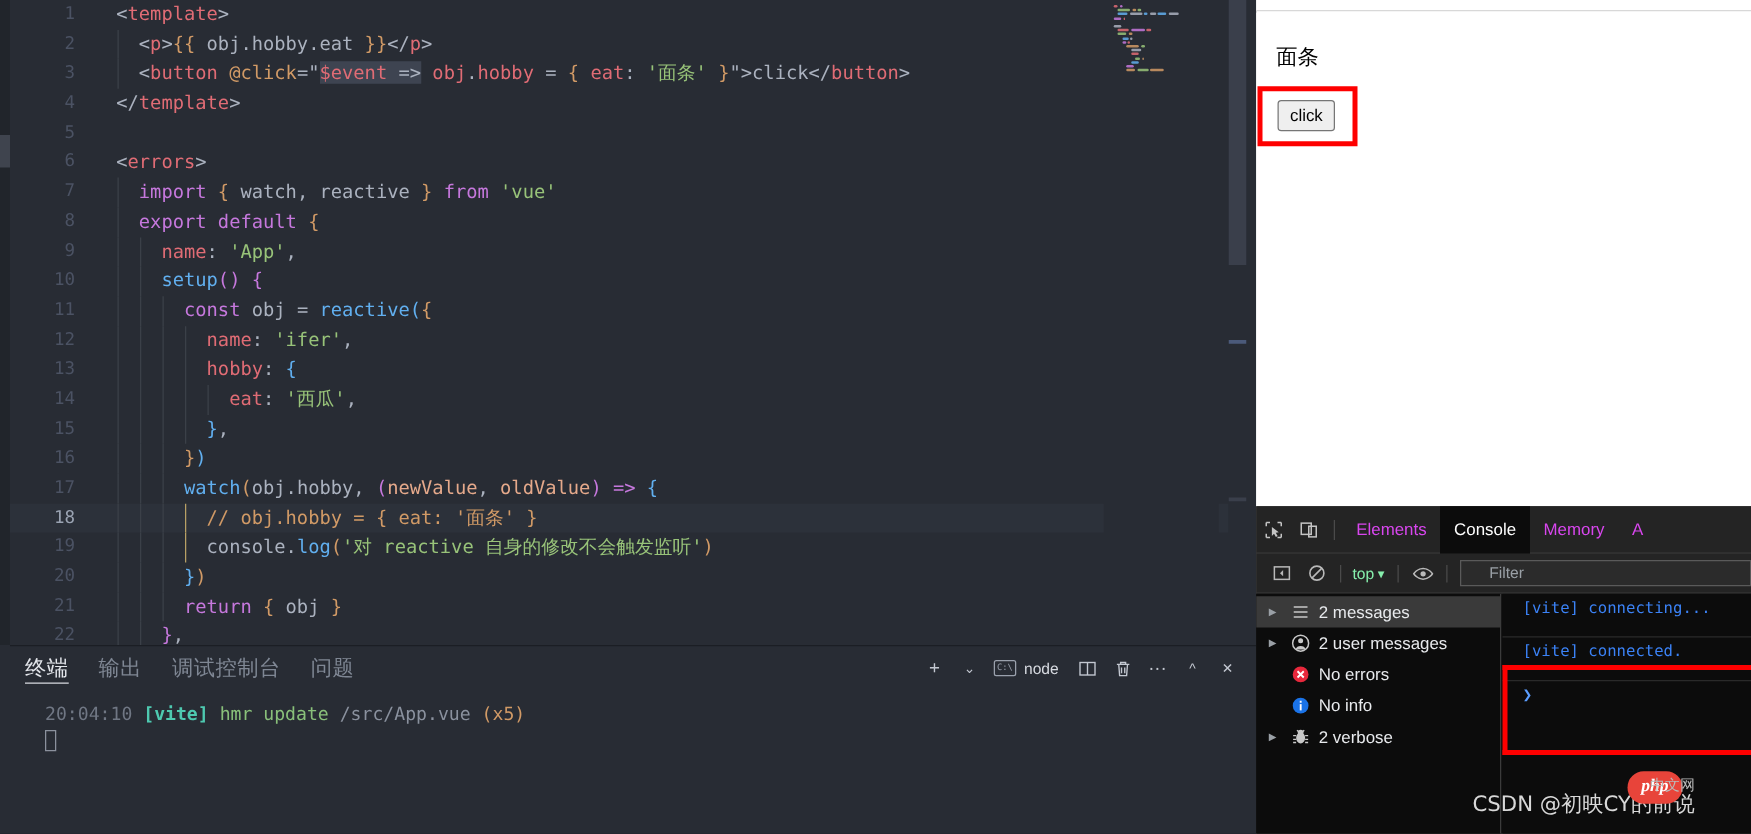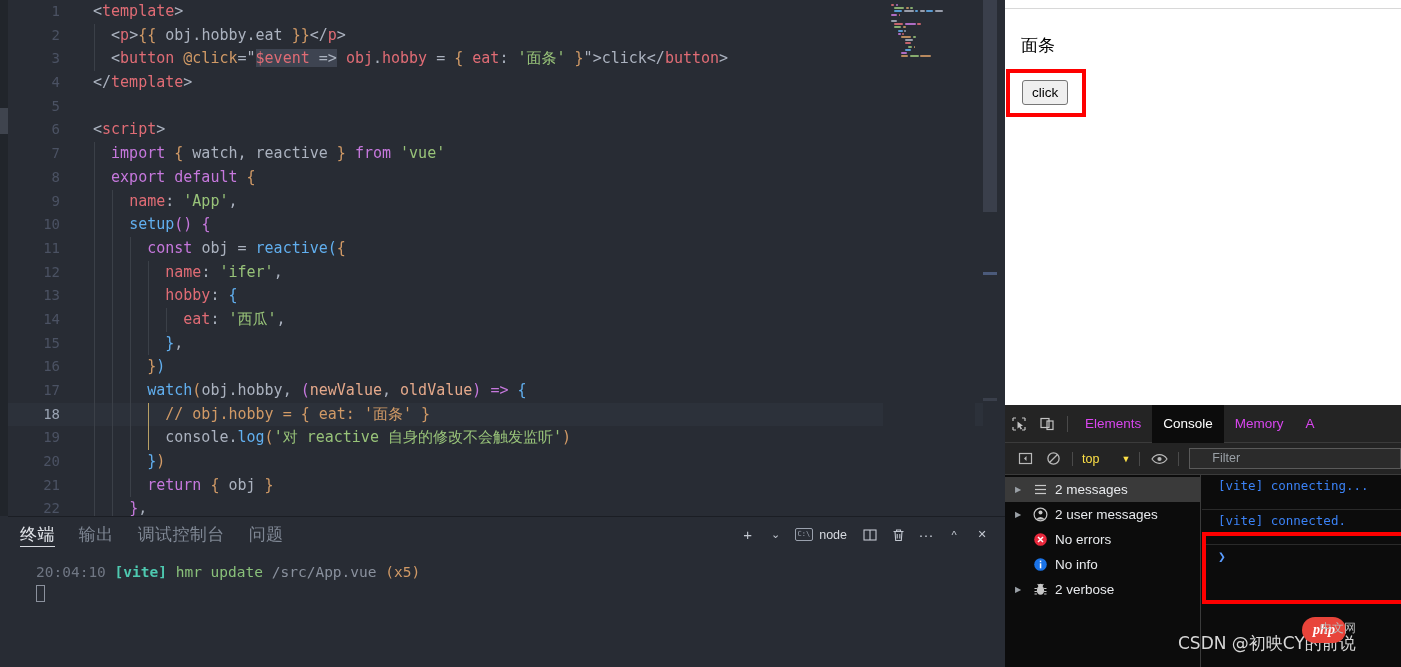--- a/index.html
+++ b/index.html
@@ -223,22 +223,22 @@
     display: flex; align-items: center; padding-left: 6px;
     border-bottom: 1px solid #3b3b3b;
   }
   .dtb-ico {
     width: 28px; height: 26px;
     display: flex; align-items: center; justify-content: center;
     color: #b9b9b9;
   }
   .dtb-sep { width: 1px; height: 14px; background: #4a4a4a; margin: 0 5px; }
   #dt-ctx {
-    font-size: 12.5px; color: #fde047;
-    display: flex; align-items: center; gap: 22px;
+    font-size: 12.5px; color: #86efac;
+    display: flex; align-items: center; gap: 1px;
     padding: 0 4px;
   }
   #dt-filter {
     flex: 1; height: 21px; margin-left: 5px; margin-right: 0;
     background: #2b2b2b; border: 1px solid #5a5a5a;
     color: #9aa0a6; font-size: 12.5px;
     padding: 0 22px; line-height: 19px;
   }
 
   #dt-body {
@@ -322,21 +322,21 @@
       <div id="left-strip-thumb"></div>
     </div>
 
     <div id="editor">
       <div class="code-area" id="code-area">
           <div class="line"><span class="ln">1</span><span class="lc"><span class="t-punc">&lt;</span><span class="t-tag">template</span><span class="t-punc">&gt;</span></span></div>
           <div class="line"><span class="ln">2</span><span class="ig" style="left: 85.5px;"></span><span class="lc">  <span class="t-punc">&lt;</span><span class="t-tag">p</span><span class="t-punc">&gt;</span><span class="t-brace1">{{</span> <span class="t-txt">obj</span><span class="t-punc">.</span><span class="t-txt">hobby</span><span class="t-punc">.</span><span class="t-txt">eat</span> <span class="t-brace1">}}</span><span class="t-punc">&lt;/</span><span class="t-tag">p</span><span class="t-punc">&gt;</span></span></div>
           <div class="line"><span class="ln">3</span><span class="ig" style="left: 85.5px;"></span><span class="lc">  <span class="t-punc">&lt;</span><span class="t-tag">button</span> <span class="t-attr">@click</span><span class="t-punc">=</span><span class="t-txt">"</span><span class="sel-box"><span class="t-var">$event</span> <span class="t-punc">=&gt;</span></span> <span class="t-var">obj</span><span class="t-punc">.</span><span class="t-var">hobby</span> <span class="t-punc">=</span> <span class="t-brace1">{</span> <span class="t-prop">eat</span><span class="t-punc">:</span> <span class="t-str">'面条'</span> <span class="t-brace1">}</span><span class="t-txt">"</span><span class="t-punc">&gt;</span><span class="t-txt">click</span><span class="t-punc">&lt;/</span><span class="t-tag">button</span><span class="t-punc">&gt;</span></span></div>
           <div class="line"><span class="ln">4</span><span class="lc"><span class="t-punc">&lt;/</span><span class="t-tag">template</span><span class="t-punc">&gt;</span></span></div>
           <div class="line"><span class="ln">5</span><span class="lc"></span></div>
-          <div class="line"><span class="ln">6</span><span class="lc"><span class="t-punc">&lt;</span><span class="t-tag">script</span><span class="t-punc">&gt;</span></span></div>
+          <div class="line"><span class="ln">6</span><span class="lc"><span class="t-punc">&lt;</span><span class="t-tag">errors</span><span class="t-punc">&gt;</span></span></div>
           <div class="line"><span class="ln">7</span><span class="ig" style="left: 85.5px;"></span><span class="lc">  <span class="t-kw">import</span> <span class="t-brace1">{</span> <span class="t-txt">watch</span><span class="t-punc">,</span> <span class="t-txt">reactive</span> <span class="t-brace1">}</span> <span class="t-kw">from</span> <span class="t-str">'vue'</span></span></div>
           <div class="line"><span class="ln">8</span><span class="ig" style="left: 85.5px;"></span><span class="lc">  <span class="t-kw">export</span> <span class="t-kw">default</span> <span class="t-brace1">{</span></span></div>
           <div class="line"><span class="ln">9</span><span class="ig" style="left: 85.5px;"></span><span class="ig" style="left: 103.54px;"></span><span class="lc">    <span class="t-prop">name</span><span class="t-punc">:</span> <span class="t-str">'App'</span><span class="t-punc">,</span></span></div>
           <div class="line"><span class="ln">10</span><span class="ig" style="left: 85.5px;"></span><span class="ig" style="left: 103.54px;"></span><span class="lc">    <span class="t-fn">setup</span><span class="t-brace2">()</span> <span class="t-brace2">{</span></span></div>
           <div class="line"><span class="ln">11</span><span class="ig" style="left: 85.5px;"></span><span class="ig" style="left: 103.54px;"></span><span class="ig" style="left: 121.58px;"></span><span class="lc">      <span class="t-kw">const</span> <span class="t-txt">obj</span> <span class="t-punc">=</span> <span class="t-fn">reactive</span><span class="t-brace3">(</span><span class="t-brace1">{</span></span></div>
           <div class="line"><span class="ln">12</span><span class="ig" style="left: 85.5px;"></span><span class="ig" style="left: 103.54px;"></span><span class="ig" style="left: 121.58px;"></span><span class="ig" style="left: 139.62px;"></span><span class="lc">        <span class="t-prop">name</span><span class="t-punc">:</span> <span class="t-str">'ifer'</span><span class="t-punc">,</span></span></div>
           <div class="line"><span class="ln">13</span><span class="ig" style="left: 85.5px;"></span><span class="ig" style="left: 103.54px;"></span><span class="ig" style="left: 121.58px;"></span><span class="ig" style="left: 139.62px;"></span><span class="lc">        <span class="t-prop">hobby</span><span class="t-punc">:</span> <span class="t-brace3">{</span></span></div>
           <div class="line"><span class="ln">14</span><span class="ig" style="left: 85.5px;"></span><span class="ig" style="left: 103.54px;"></span><span class="ig" style="left: 121.58px;"></span><span class="ig" style="left: 139.62px;"></span><span class="ig" style="left: 157.66px;"></span><span class="lc">          <span class="t-prop">eat</span><span class="t-punc">:</span> <span class="t-str">'西瓜'</span><span class="t-punc">,</span></span></div>
           <div class="line"><span class="ln">15</span><span class="ig" style="left: 85.5px;"></span><span class="ig" style="left: 103.54px;"></span><span class="ig" style="left: 121.58px;"></span><span class="ig" style="left: 139.62px;"></span><span class="lc">        <span class="t-brace3">}</span><span class="t-punc">,</span></span></div>
           <div class="line"><span class="ln">16</span><span class="ig" style="left: 85.5px;"></span><span class="ig" style="left: 103.54px;"></span><span class="ig" style="left: 121.58px;"></span><span class="lc">      <span class="t-brace1">}</span><span class="t-brace3">)</span></span></div>

